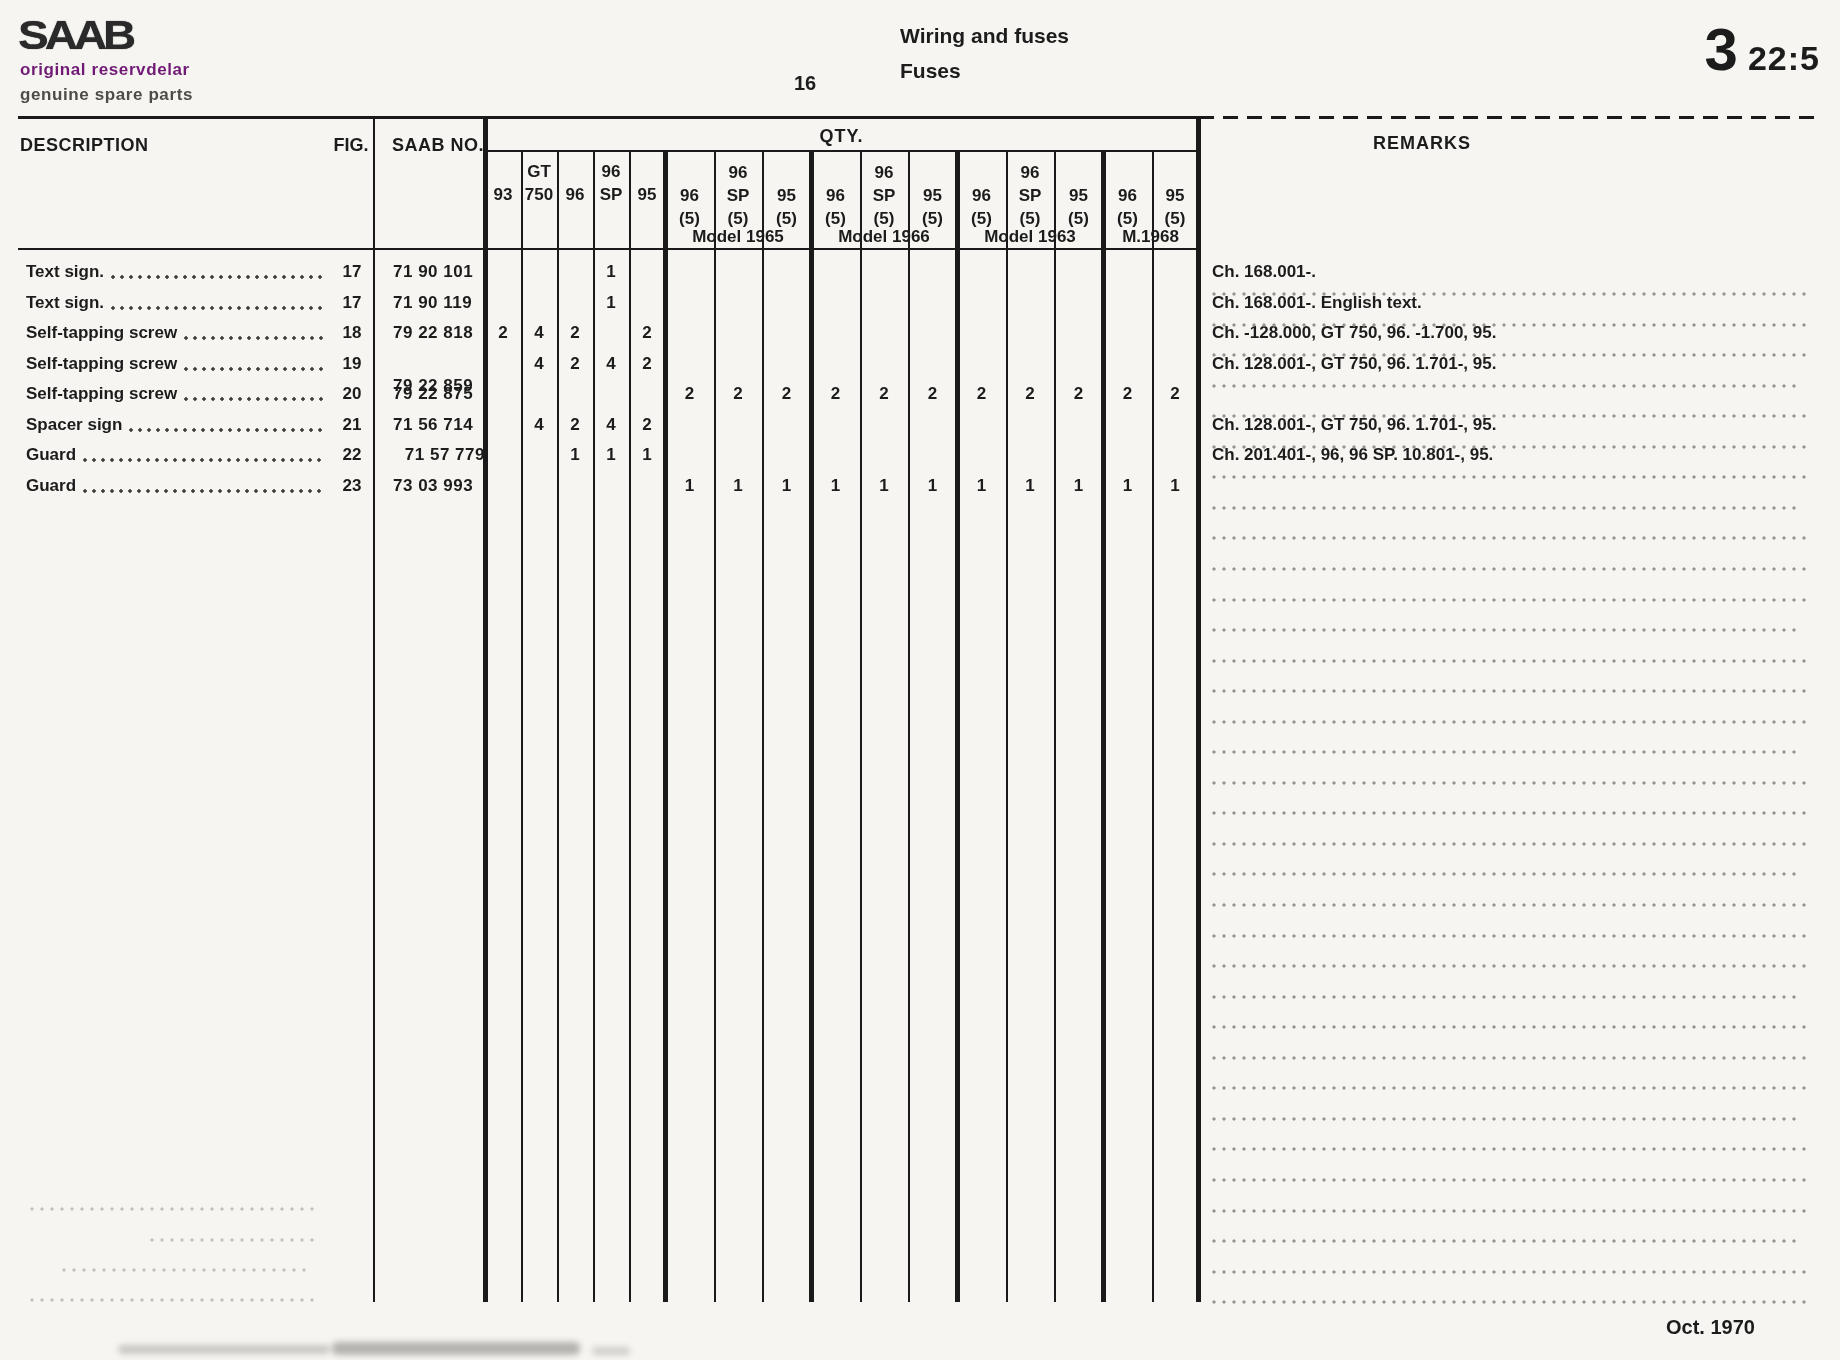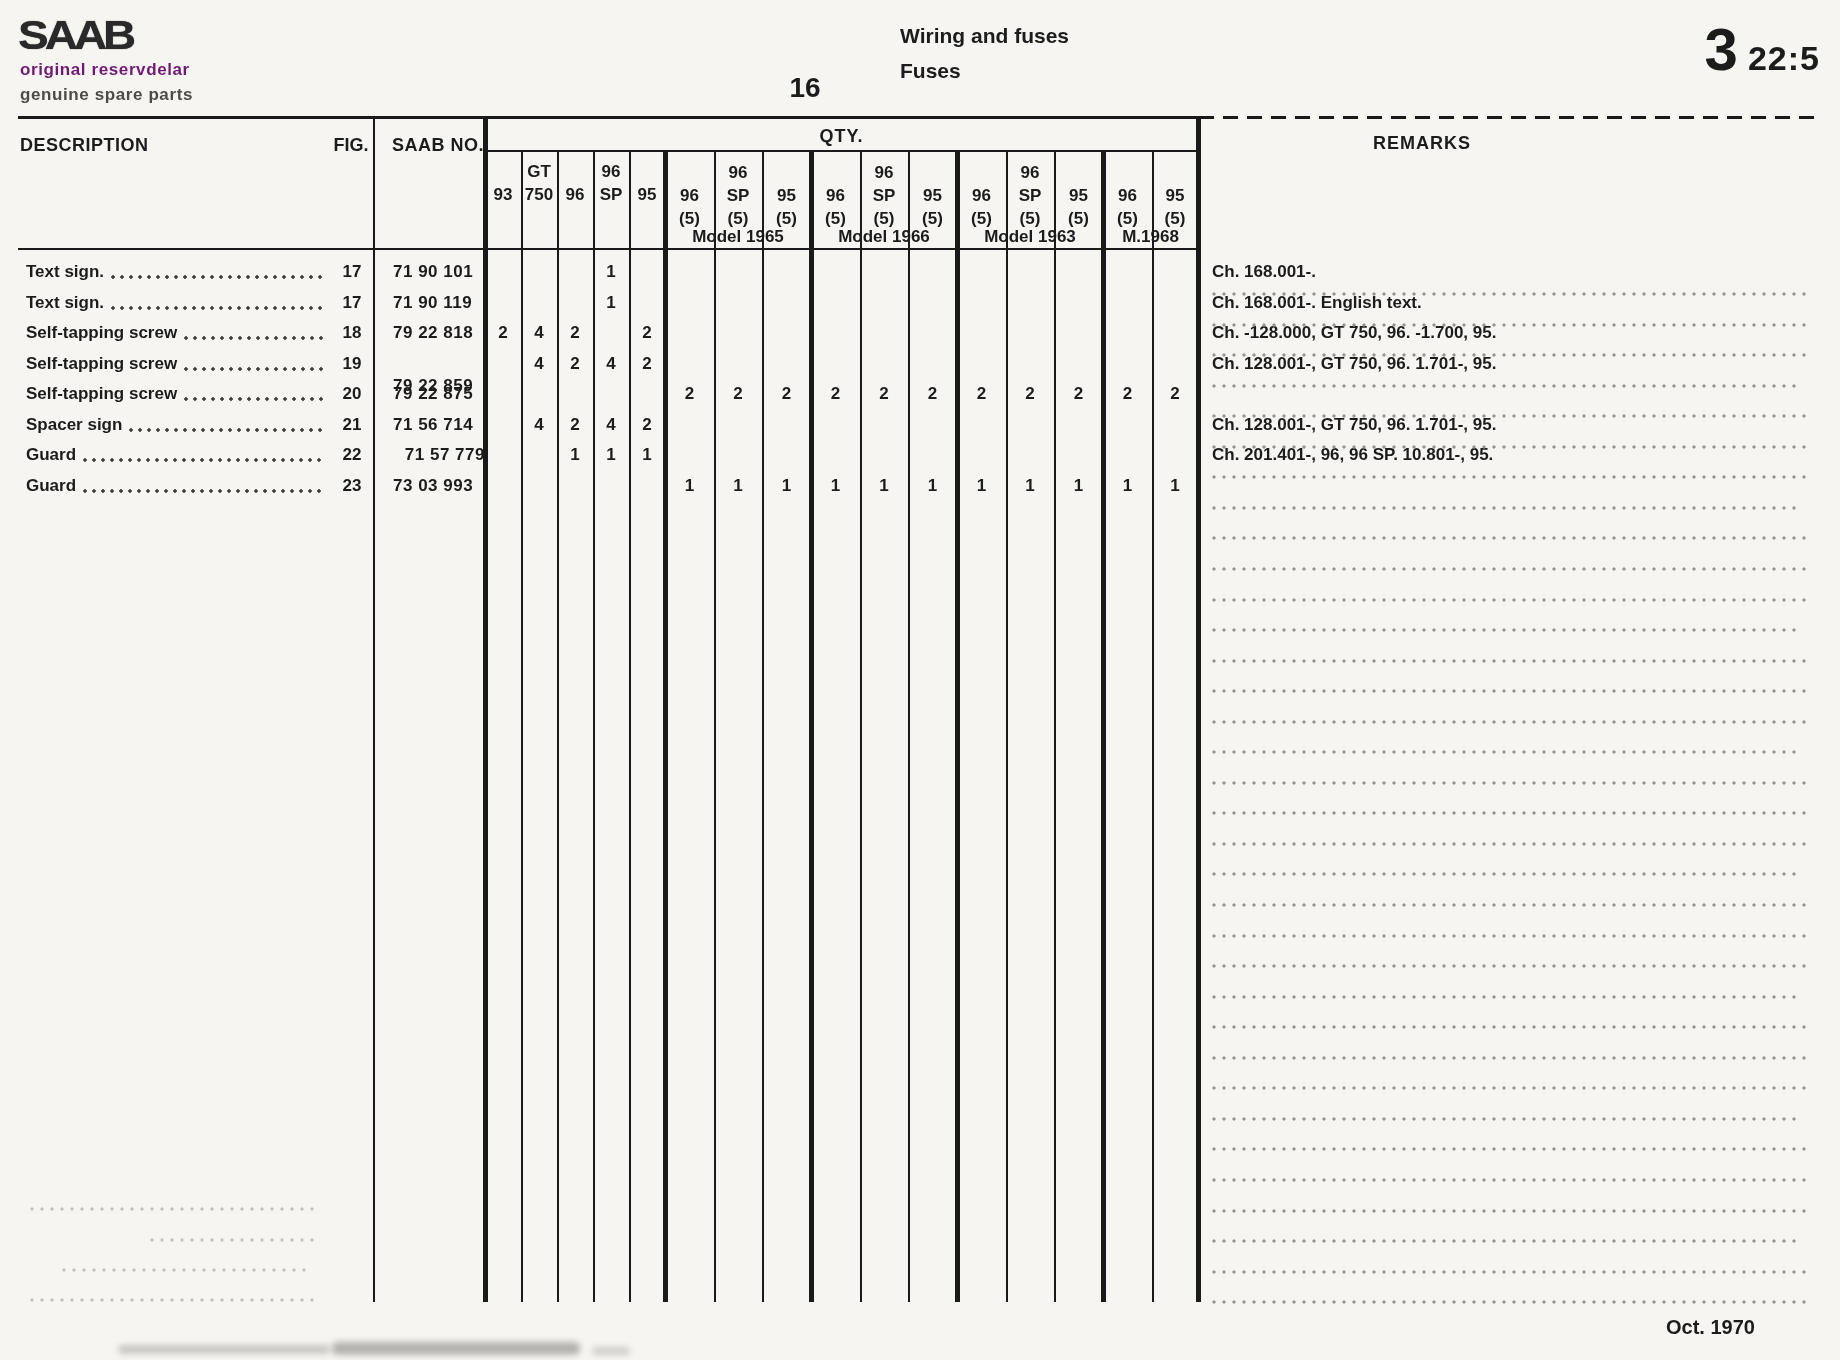--- a/index.html
+++ b/index.html
@@ -6,21 +6,21 @@
   body{
     width:1840px;height:1360px;position:relative;overflow:hidden;
     background:#f6f5f1;
     font-family:"Liberation Sans",sans-serif;color:#1c1c1c;
   }
   .abs{position:absolute}
   
   .logo{left:18px;top:8px;font-size:46px;font-weight:900;letter-spacing:-4px;transform:scaleY(.9);color:#2a2a2a;text-shadow:0 0 1px #2a2a2a}
   .tag1{left:20px;top:60px;font-size:17px;font-weight:600;color:#701a75;letter-spacing:.6px}
   .tag2{left:20px;top:85px;font-size:17px;font-weight:600;color:#4d4c49;letter-spacing:.6px}
-  .pagenum{left:775px;top:72px;width:60px;text-align:center;font-size:28px;font-weight:800}
+  .pagenum{left:775px;top:72px;width:60px;text-align:center;font-size:20px;font-weight:800}
   .title1{left:900px;top:24px;font-size:21px;font-weight:800}
   .title2{left:900px;top:59px;font-size:21px;font-weight:800}
   .sec{left:1640px;top:18px;width:180px;display:flex;align-items:baseline;justify-content:flex-end;gap:10px}
   .sec .big{font-size:60px;font-weight:800;line-height:64px}
   .sec .small{font-size:34px;font-weight:800;letter-spacing:1px}
   
   .h-desc{left:20px;top:135px;font-size:18px;font-weight:800;letter-spacing:.5px}
   .h-fig{left:328px;top:135px;width:46px;text-align:center;font-size:18px;font-weight:800}
   .h-part{left:392px;top:135px;font-size:18px;font-weight:800;letter-spacing:.5px}
   .h-qty{left:485px;top:126px;width:713px;text-align:center;font-size:18px;font-weight:800;letter-spacing:1px}

